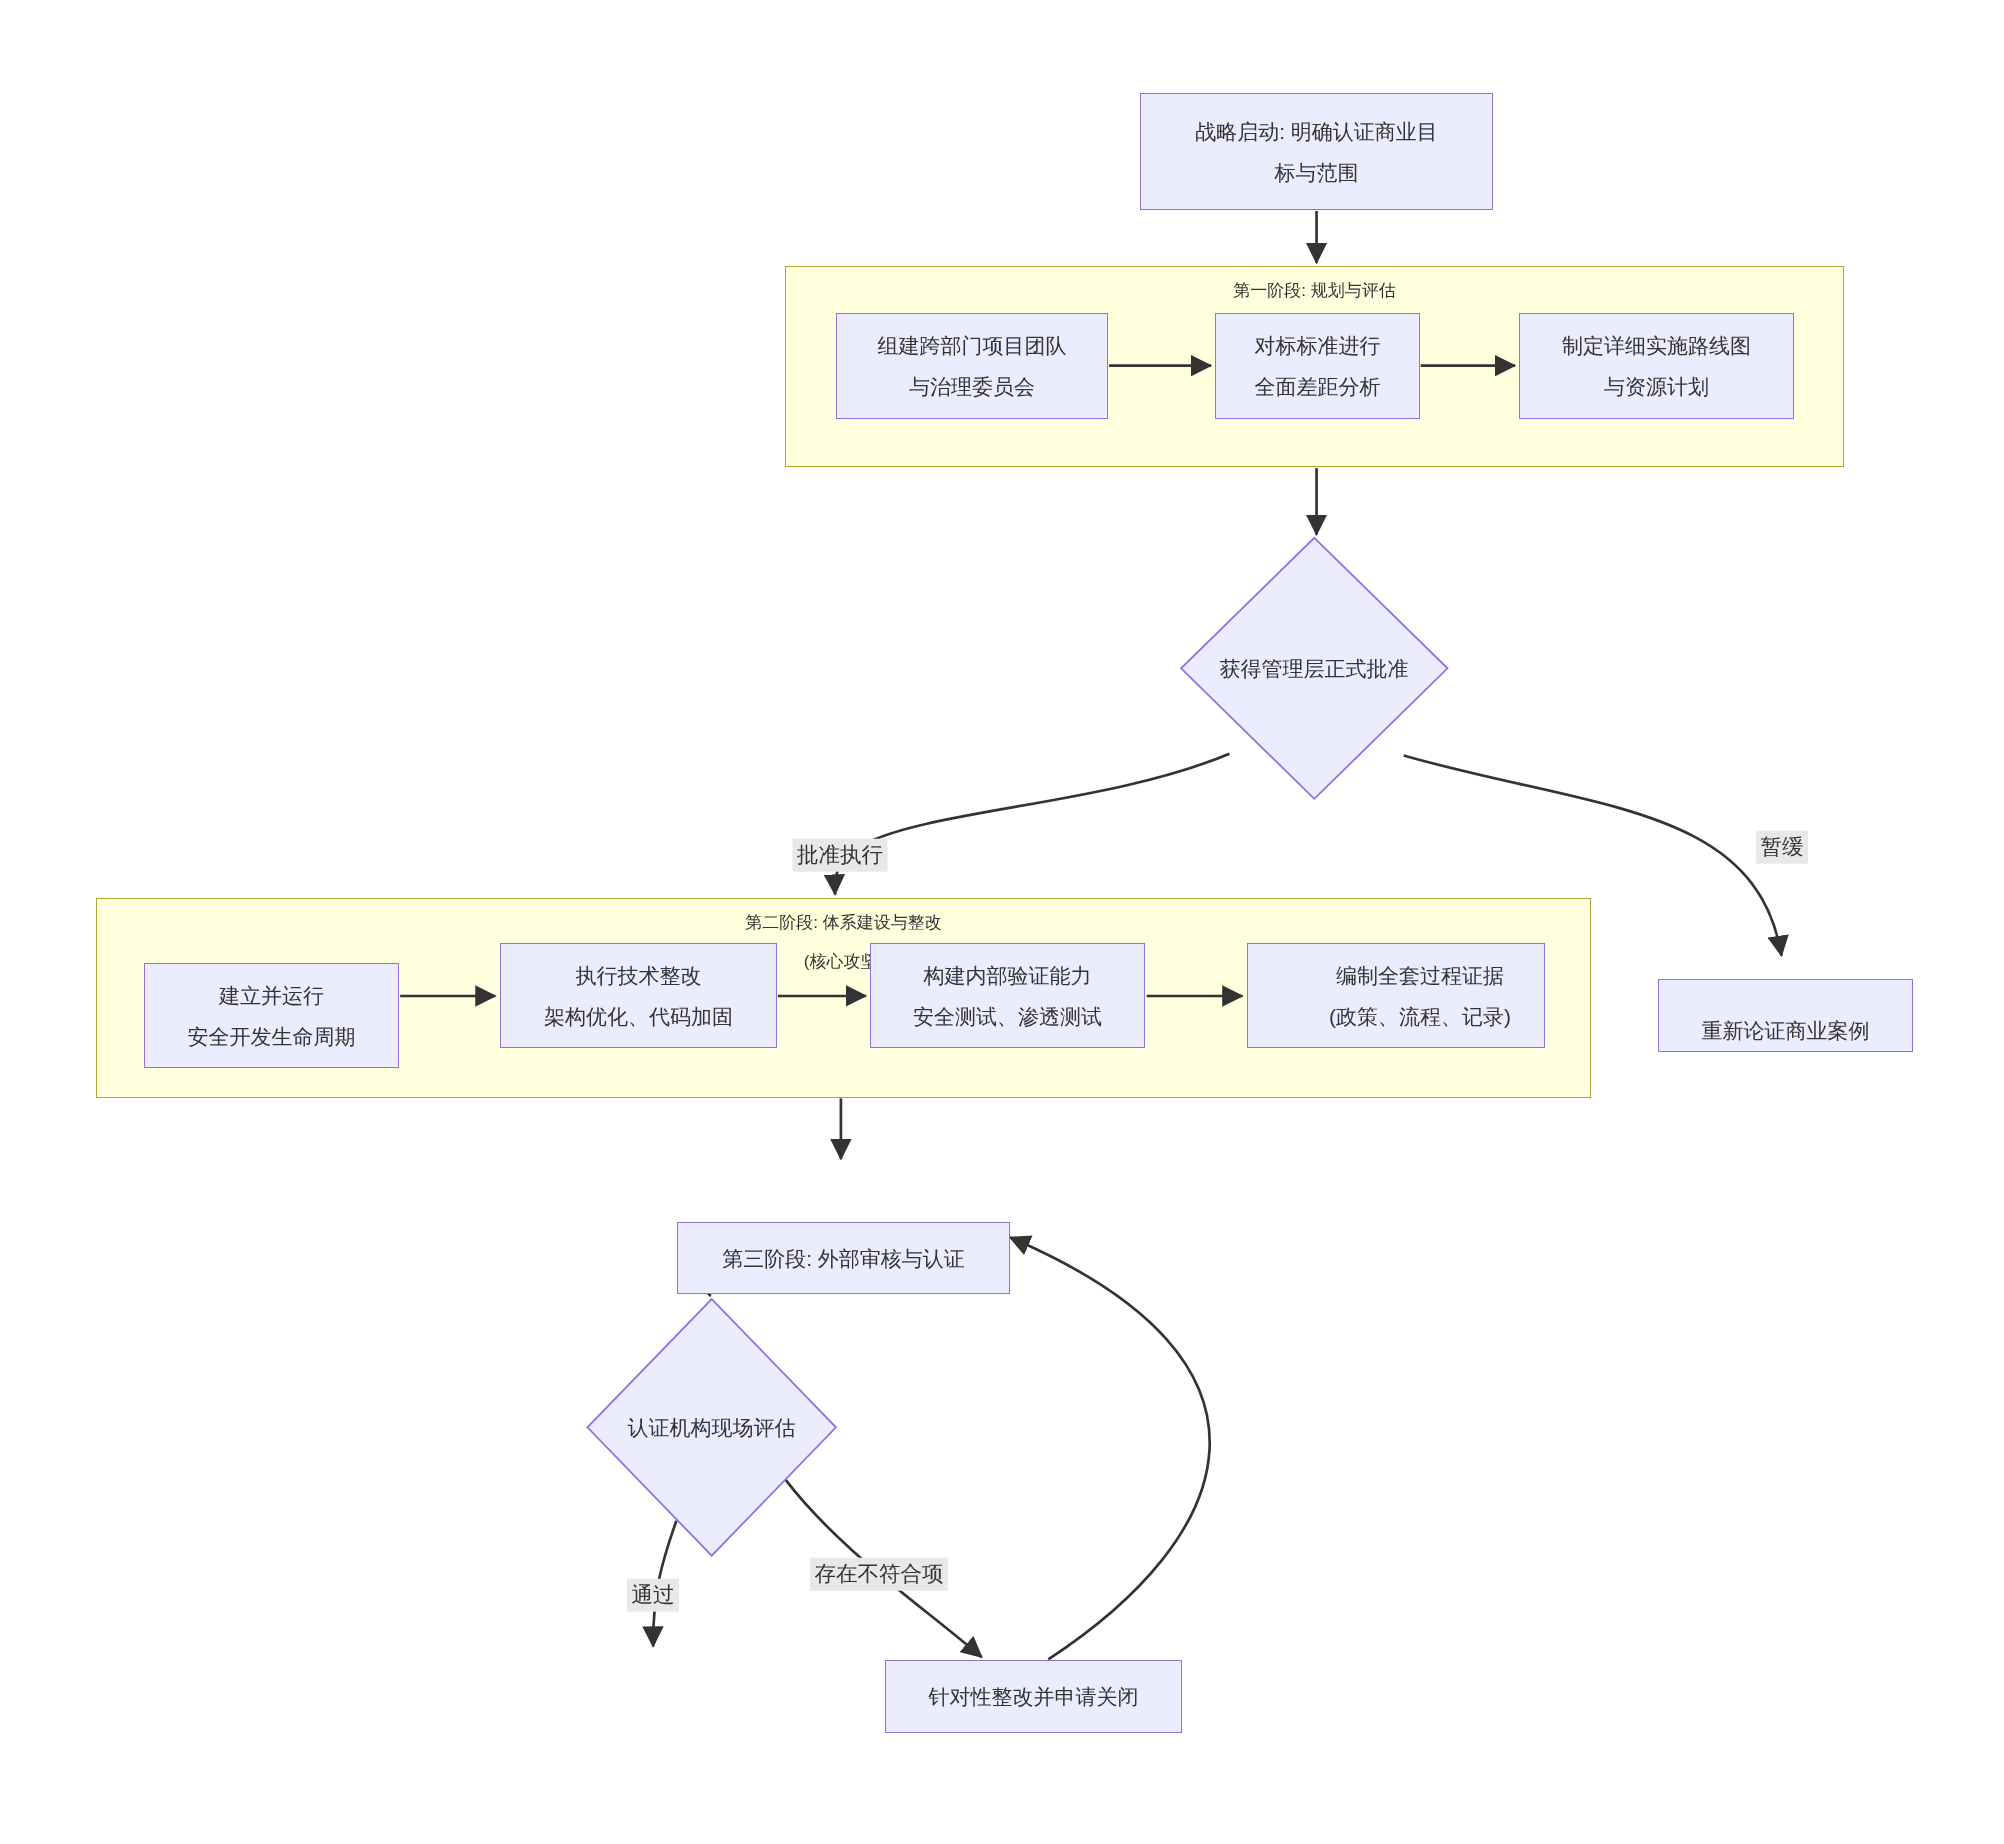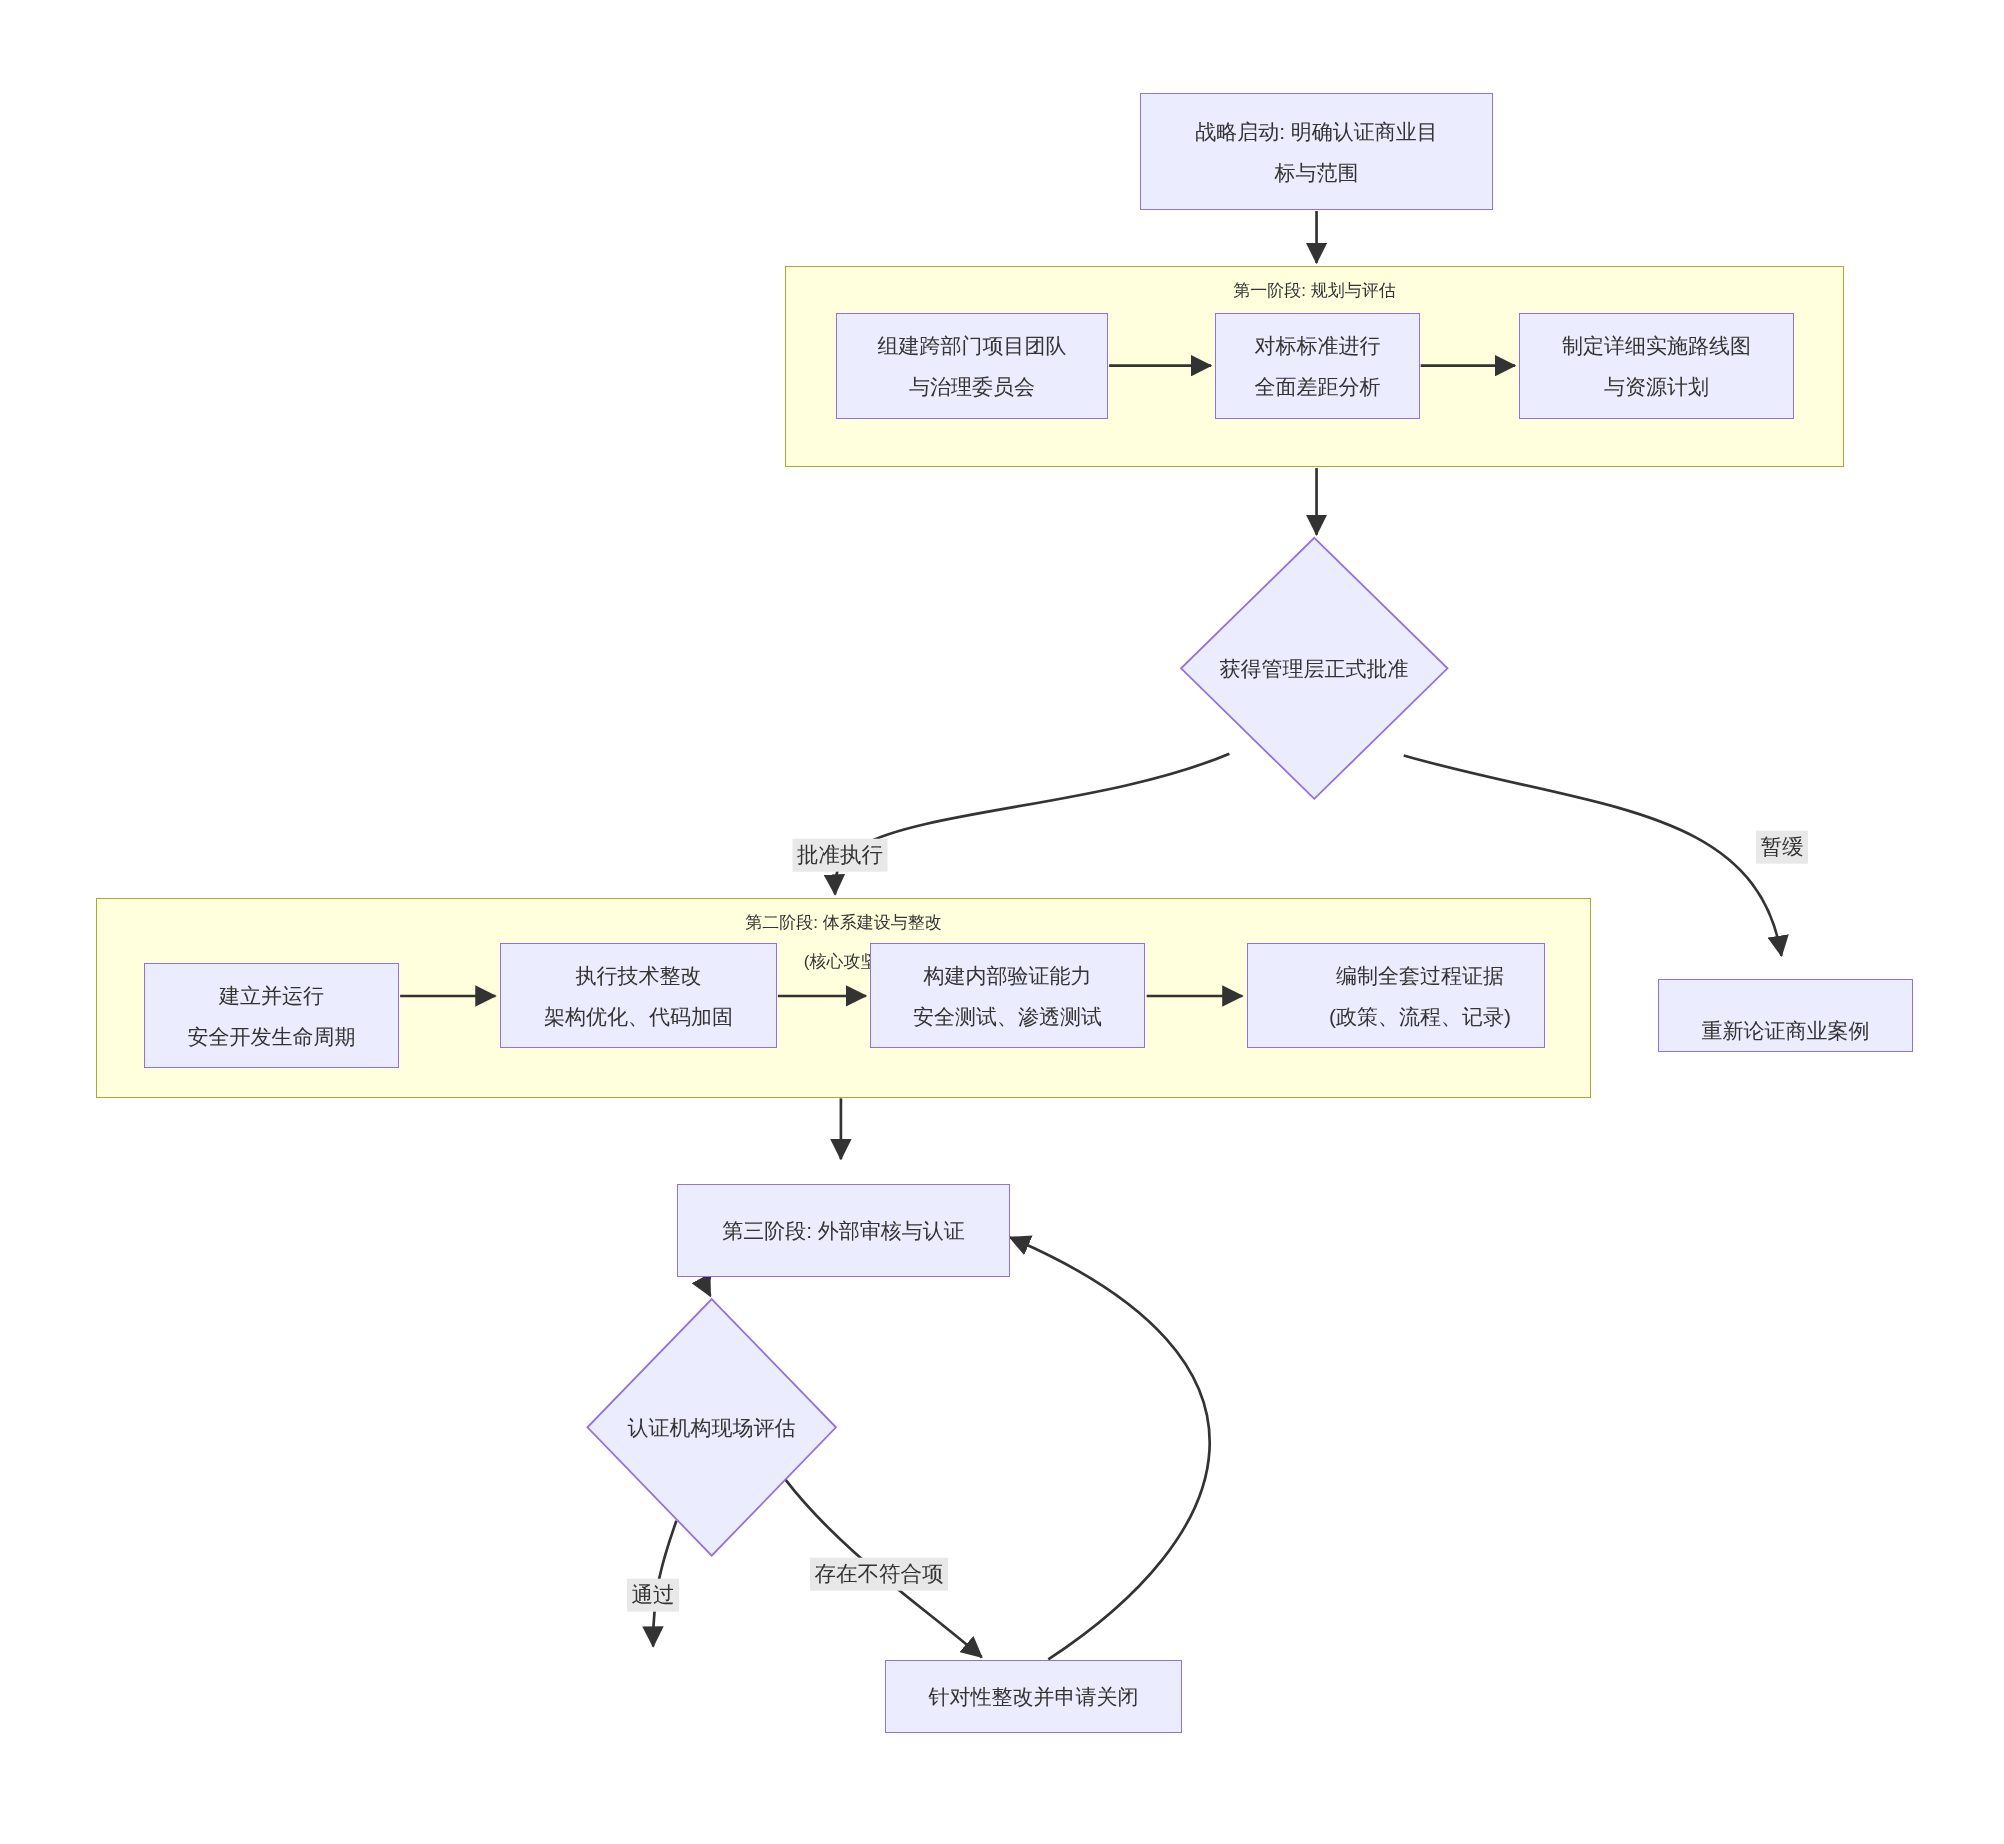--- a/index.html
+++ b/index.html
@@ -148,21 +148,21 @@
 
   <div class="node" style="left:1247px;top:943px;width:298px;height:105px;padding-left:48px;">
     <span class="lbl">编制全套过程证据
 (政策、流程、记录)</span>
   </div>
 
   <div class="node" style="left:1658px;top:979px;width:255px;height:73px;align-items:flex-end;">
     <span class="lbl">重新论证商业案例</span>
   </div>
 
-  <div class="node" style="left:677px;top:1184px;width:333px;height:93px;">
+  <div class="node" style="left:677px;top:1222px;width:333px;height:72px;">
     <span class="lbl">第三阶段: 外部审核与认证</span>
   </div>
 
   <div class="diamond-label" style="left:587px;top:1299px;width:249px;height:257px;">
     <span class="lbl">认证机构现场评估</span>
   </div>
 
 
   <div class="node" style="left:885px;top:1660px;width:297px;height:73px;">
     <span class="lbl">针对性整改并申请关闭</span>

